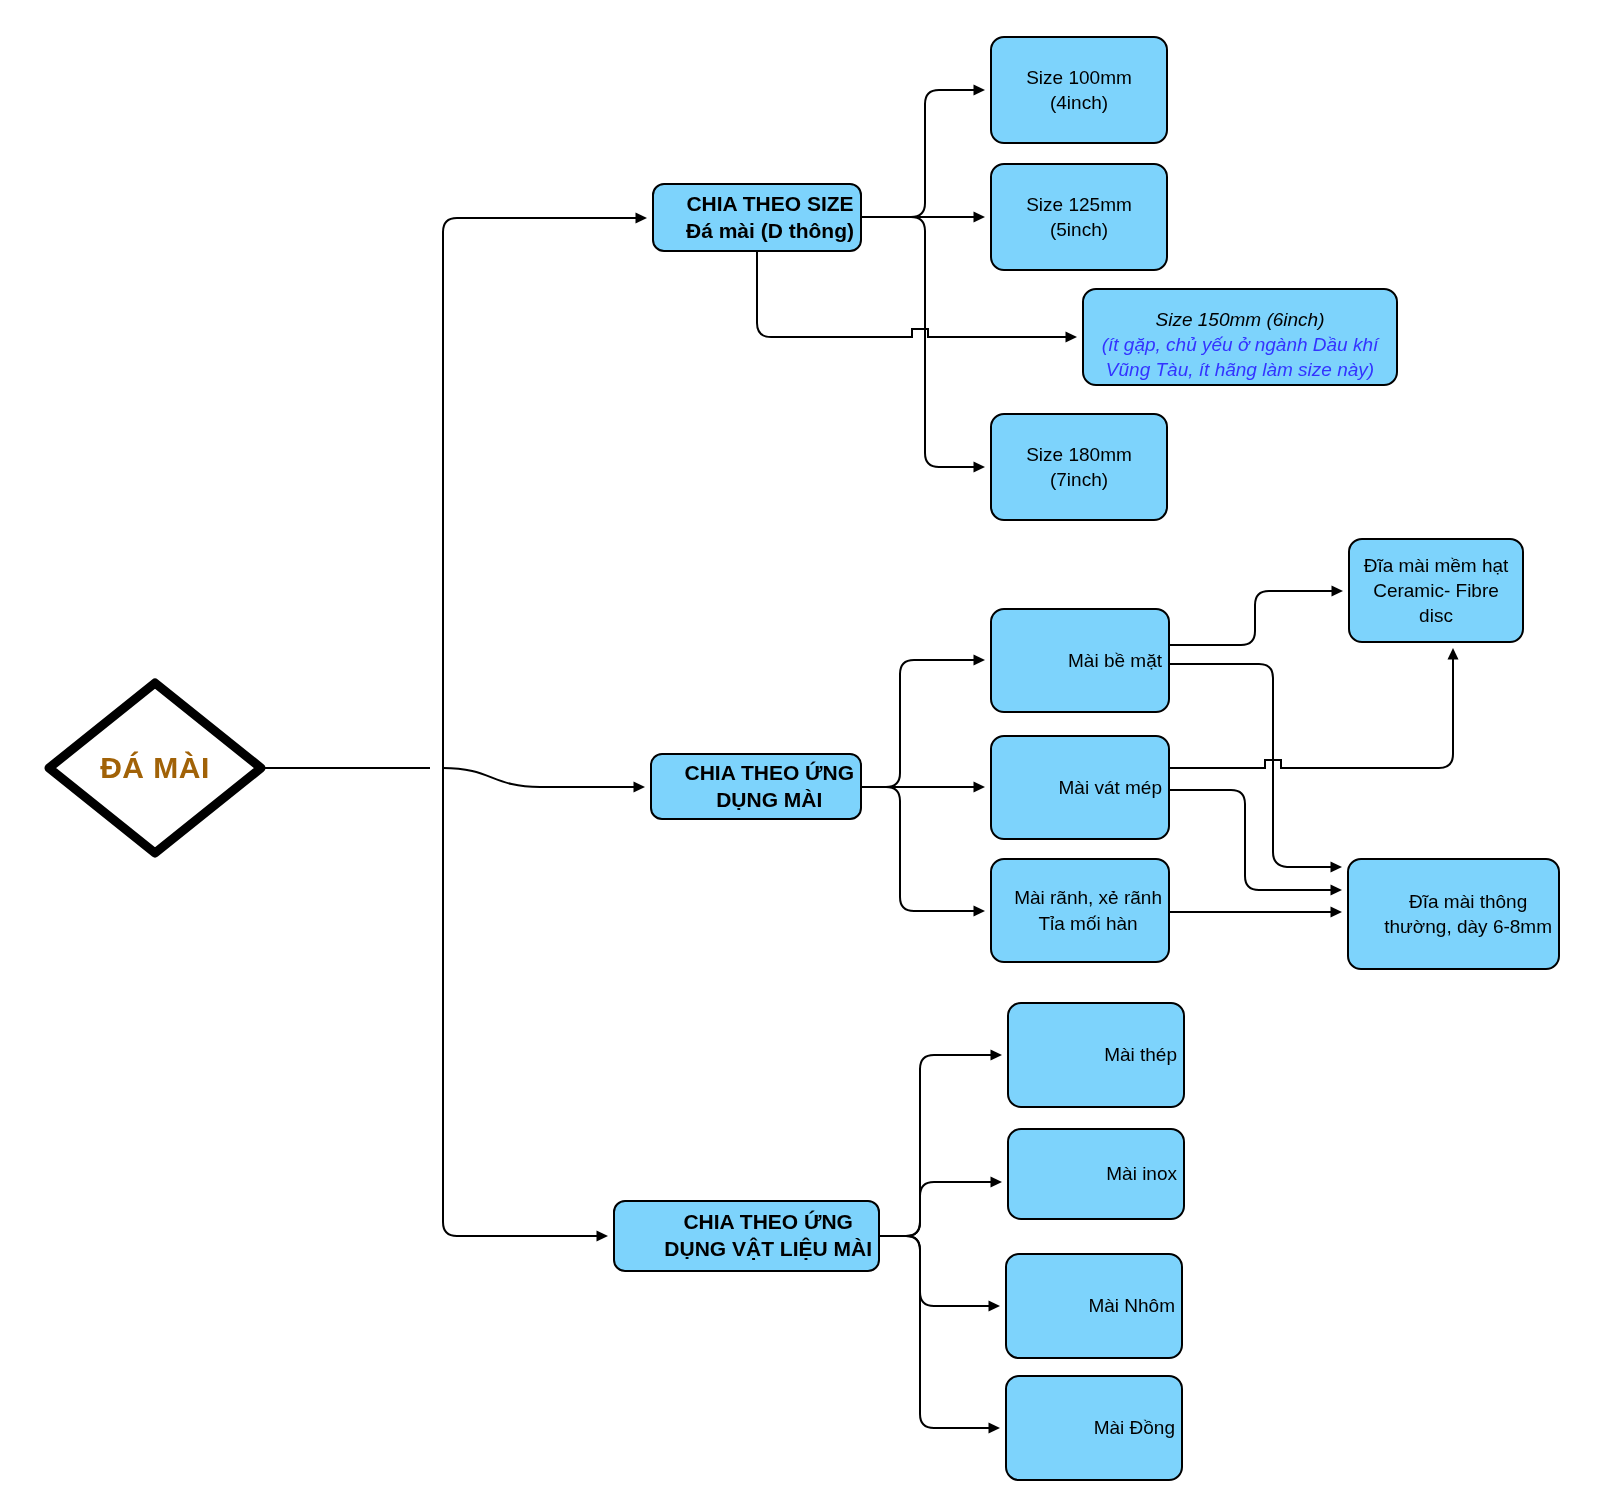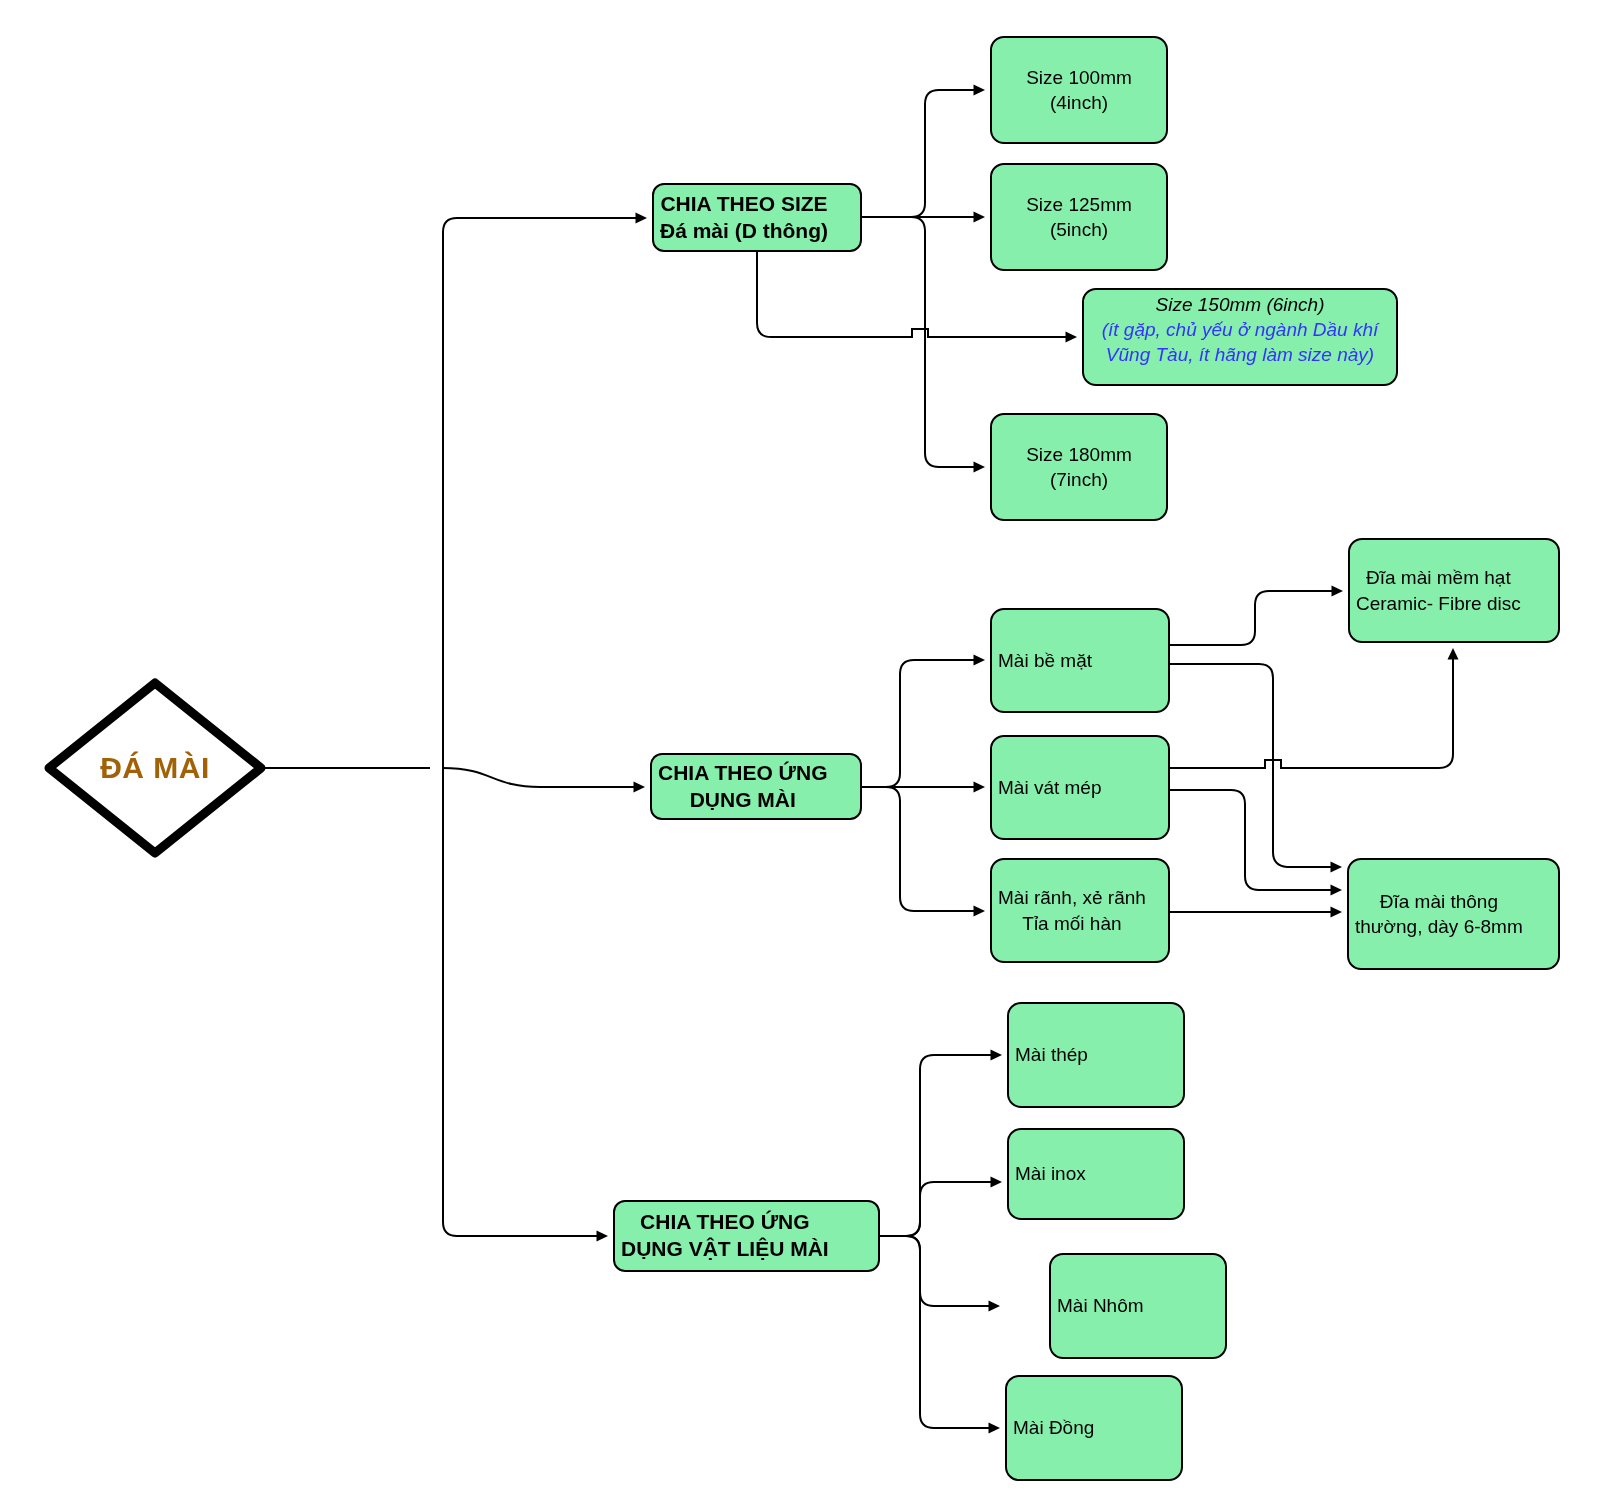--- a/index.html
+++ b/index.html
@@ -16,26 +16,26 @@
     overflow: hidden;
   }
   .edges {
     position: absolute;
     left: 0; top: 0;
     width: 1618px; height: 1508px;
   }
   .node {
     position: absolute;
     box-sizing: border-box;
-    background: #86efac;
+    background: #7dd3fc;
     border: 2px solid #000000;
     border-radius: 14px;
     display: flex;
     align-items: center;
-    justify-content: flex-start;
+    justify-content: flex-end;
     text-align: center;
     font-size: 19px;
     color: #000000;
     line-height: 1.32;
     padding: 2px 6px;
   }
   .node span { white-space: pre-line; }
   .node.cat {
     font-weight: bold;
     font-size: 21px;
@@ -137,21 +137,21 @@
 
   <div class="node" style="left:990px; top:735px; width:180px; height:105px;">
     <span>Mài vát mép</span>
   </div>
 
   <div class="node" style="left:990px; top:858px; width:180px; height:105px;">
     <span>Mài rãnh, xẻ rãnh
 Tỉa mối hàn</span>
   </div>
 
-  <div class="node" style="left:1348px; top:538px; width:212px; height:105px;">
+  <div class="node" style="left:1348px; top:538px; width:176px; height:105px;">
     <span>Đĩa mài mềm hạt
 Ceramic- Fibre disc</span>
   </div>
 
   <div class="node" style="left:1347px; top:858px; width:213px; height:112px;">
     <span>Đĩa mài thông
 thường, dày 6-8mm</span>
   </div>
 
   <div class="node cat" style="left:613px; top:1200px; width:267px; height:72px;">
@@ -160,21 +160,21 @@
   </div>
 
   <div class="node" style="left:1007px; top:1002px; width:178px; height:106px;">
     <span>Mài thép</span>
   </div>
 
   <div class="node" style="left:1007px; top:1128px; width:178px; height:92px;">
     <span>Mài inox</span>
   </div>
 
-  <div class="node" style="left:1005px; top:1253px; width:178px; height:106px;margin-left:44px;">
+  <div class="node" style="left:1005px; top:1253px; width:178px; height:106px;">
     <span>Mài Nhôm</span>
   </div>
 
   <div class="node" style="left:1005px; top:1375px; width:178px; height:106px;">
     <span>Mài Đồng</span>
   </div>
 
 </div>
 
 </body></html>

